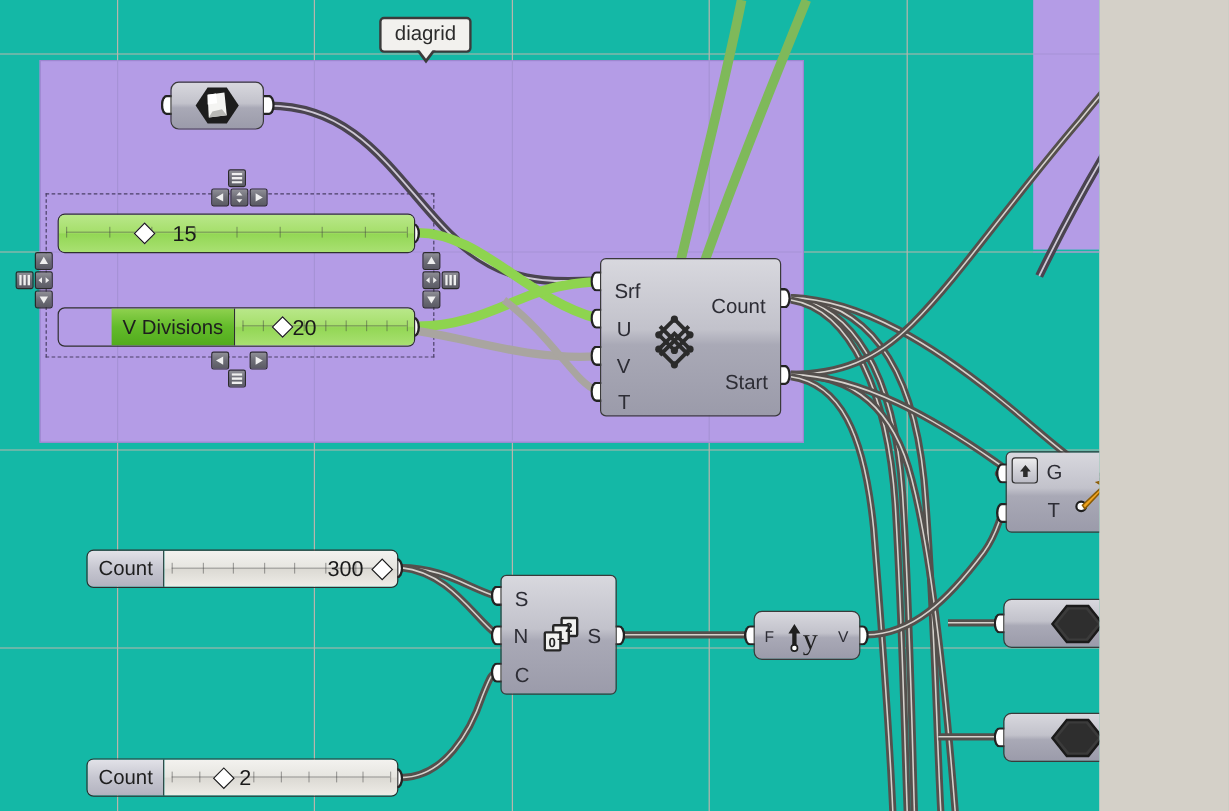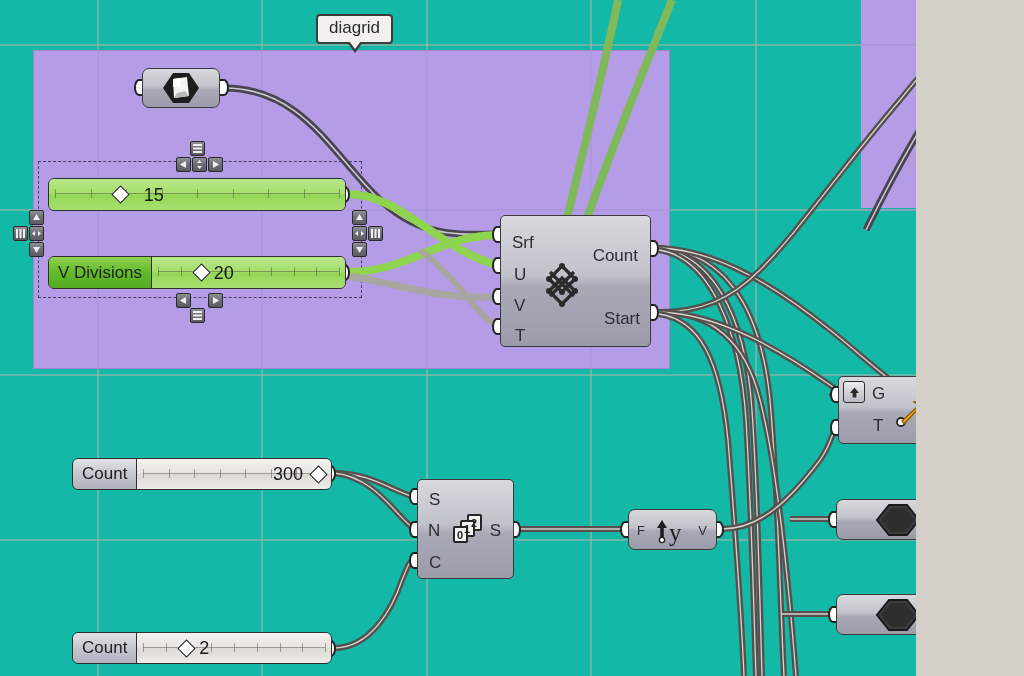--- a/index.html
+++ b/index.html
@@ -415,21 +415,21 @@
           <i style="left:75%"></i>
             <i style="left:87.5%"></i>
             <i style="left:100%"></i>
         </div>
         <div class="handle" style="left:22%;"></div>
         <div class="slider-value" style="left:32%;">15</div>
       </div>
     </div>
 
     <div class="port half-r" style="left:340px; top:264px;"></div>
-    <div class="slider green" style="left:48px; top:256px; width:298px; height:33px;">
+    <div class="slider green" style="left:48px; top:256px; width:298px; height:33px;padding-left:44px;">
       <div class="cap">V Divisions</div>
       <div class="track">
         <div class="ticks">
           <span class="base"></span>
           <i style="left:0%"></i>
             <i style="left:12.5%"></i>
             <i style="left:25%"></i>
           <i style="left:37.5%"></i>
             <i style="left:50%"></i>
             <i style="left:62.5%"></i>

